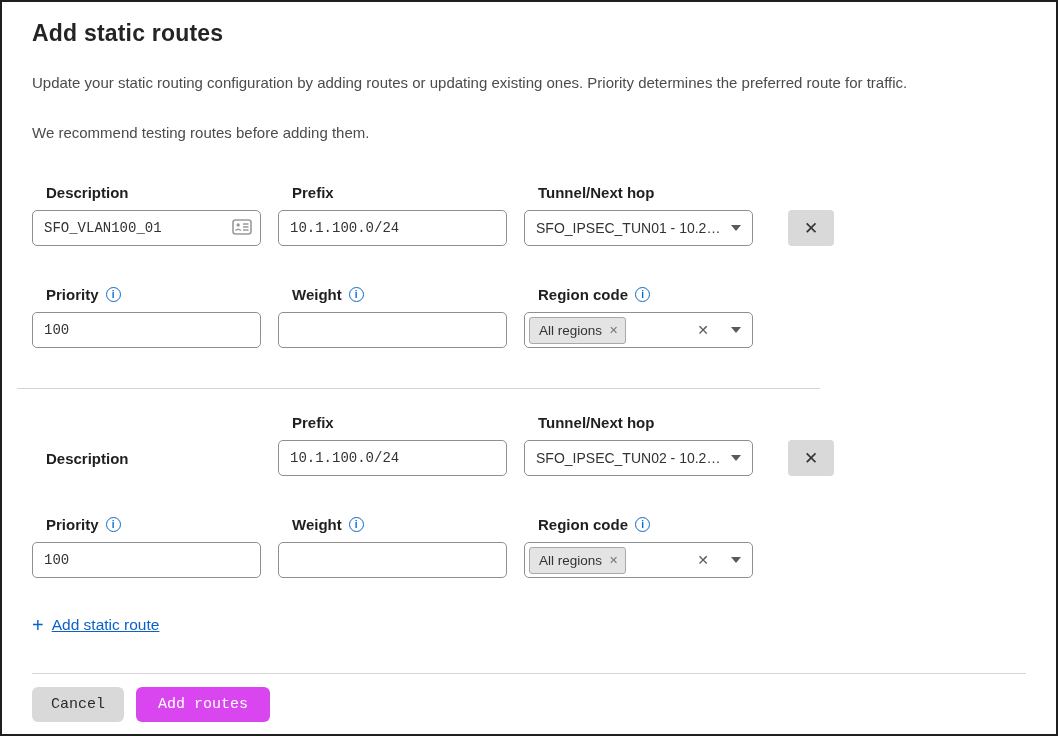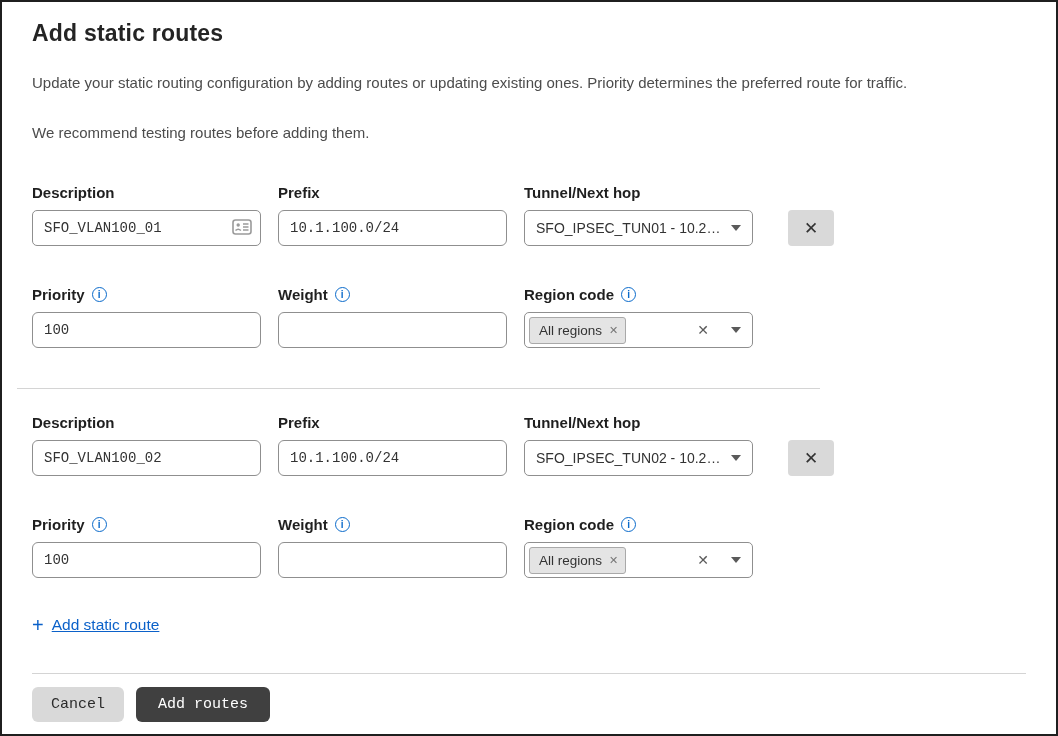--- a/index.html
+++ b/index.html
@@ -44,20 +44,21 @@
   .field-label-row {
     display: flex;
     align-items: center;
     gap: 7px;
     margin-bottom: 9px;
   }
   .field-label {
     font-size: 15px;
     font-weight: 700;
     color: #1f1f1f;
+    margin-left: 14px;
   }
 
   .info-icon {
     display: inline-flex;
     align-items: center;
     justify-content: center;
     width: 15px;
     height: 15px;
     border: 1.4px solid #0b6bcb;
     border-radius: 50%;
@@ -74,21 +75,21 @@
     height: 36px;
     border: 1px solid #8f8f8f;
     border-radius: 5px;
     padding: 0 34px 0 11px;
     font-family: Liberation Mono, monospace;
     font-size: 14px;
     color: #333;
     outline: none;
     background: #fff;
   }
-  .text-input.no-icon { padding-right: 12px; border-radius: 6px; }
+  .text-input.no-icon { padding-right: 12px; }
 
   .input-wrap { position: relative; width: 100%; }
   .card-icon {
     position: absolute;
     right: 9px;
     top: 9px;
     cursor: pointer;
   }
 
   .select-box {
@@ -223,21 +224,21 @@
     align-items: center;
     justify-content: center;
   }
   .btn-secondary {
     background: #d9d9d9;
     color: #2b2b2b;
     padding: 0 19px;
     margin-right: 12px;
   }
   .btn-primary {
-    background: #404040;
+    background: #d946ef;
     color: #ffffff;
     padding: 0 22px;
     font-weight: 400;
   }
 </style>
 </head>
 <body>
 
 <div class="page">
   <div class="content">
@@ -320,21 +321,20 @@
 
     <hr class="route-divider">
 
     
     <div>
       <div class="field-row">
         <div class="field">
           <div class="field-label-row">
             <span class="field-label">Description</span>
           </div>
-          <input class="text-input no-icon" type="text" value="SFO_VLAN100_02" style="">
         </div>
         <div class="field">
           <div class="field-label-row">
             <span class="field-label">Prefix</span>
           </div>
           <input class="text-input no-icon" type="text" value="10.1.100.0/24" style="">
         </div>
         <div class="field">
           <div class="field-label-row">
             <span class="field-label">Tunnel/Next hop</span>

